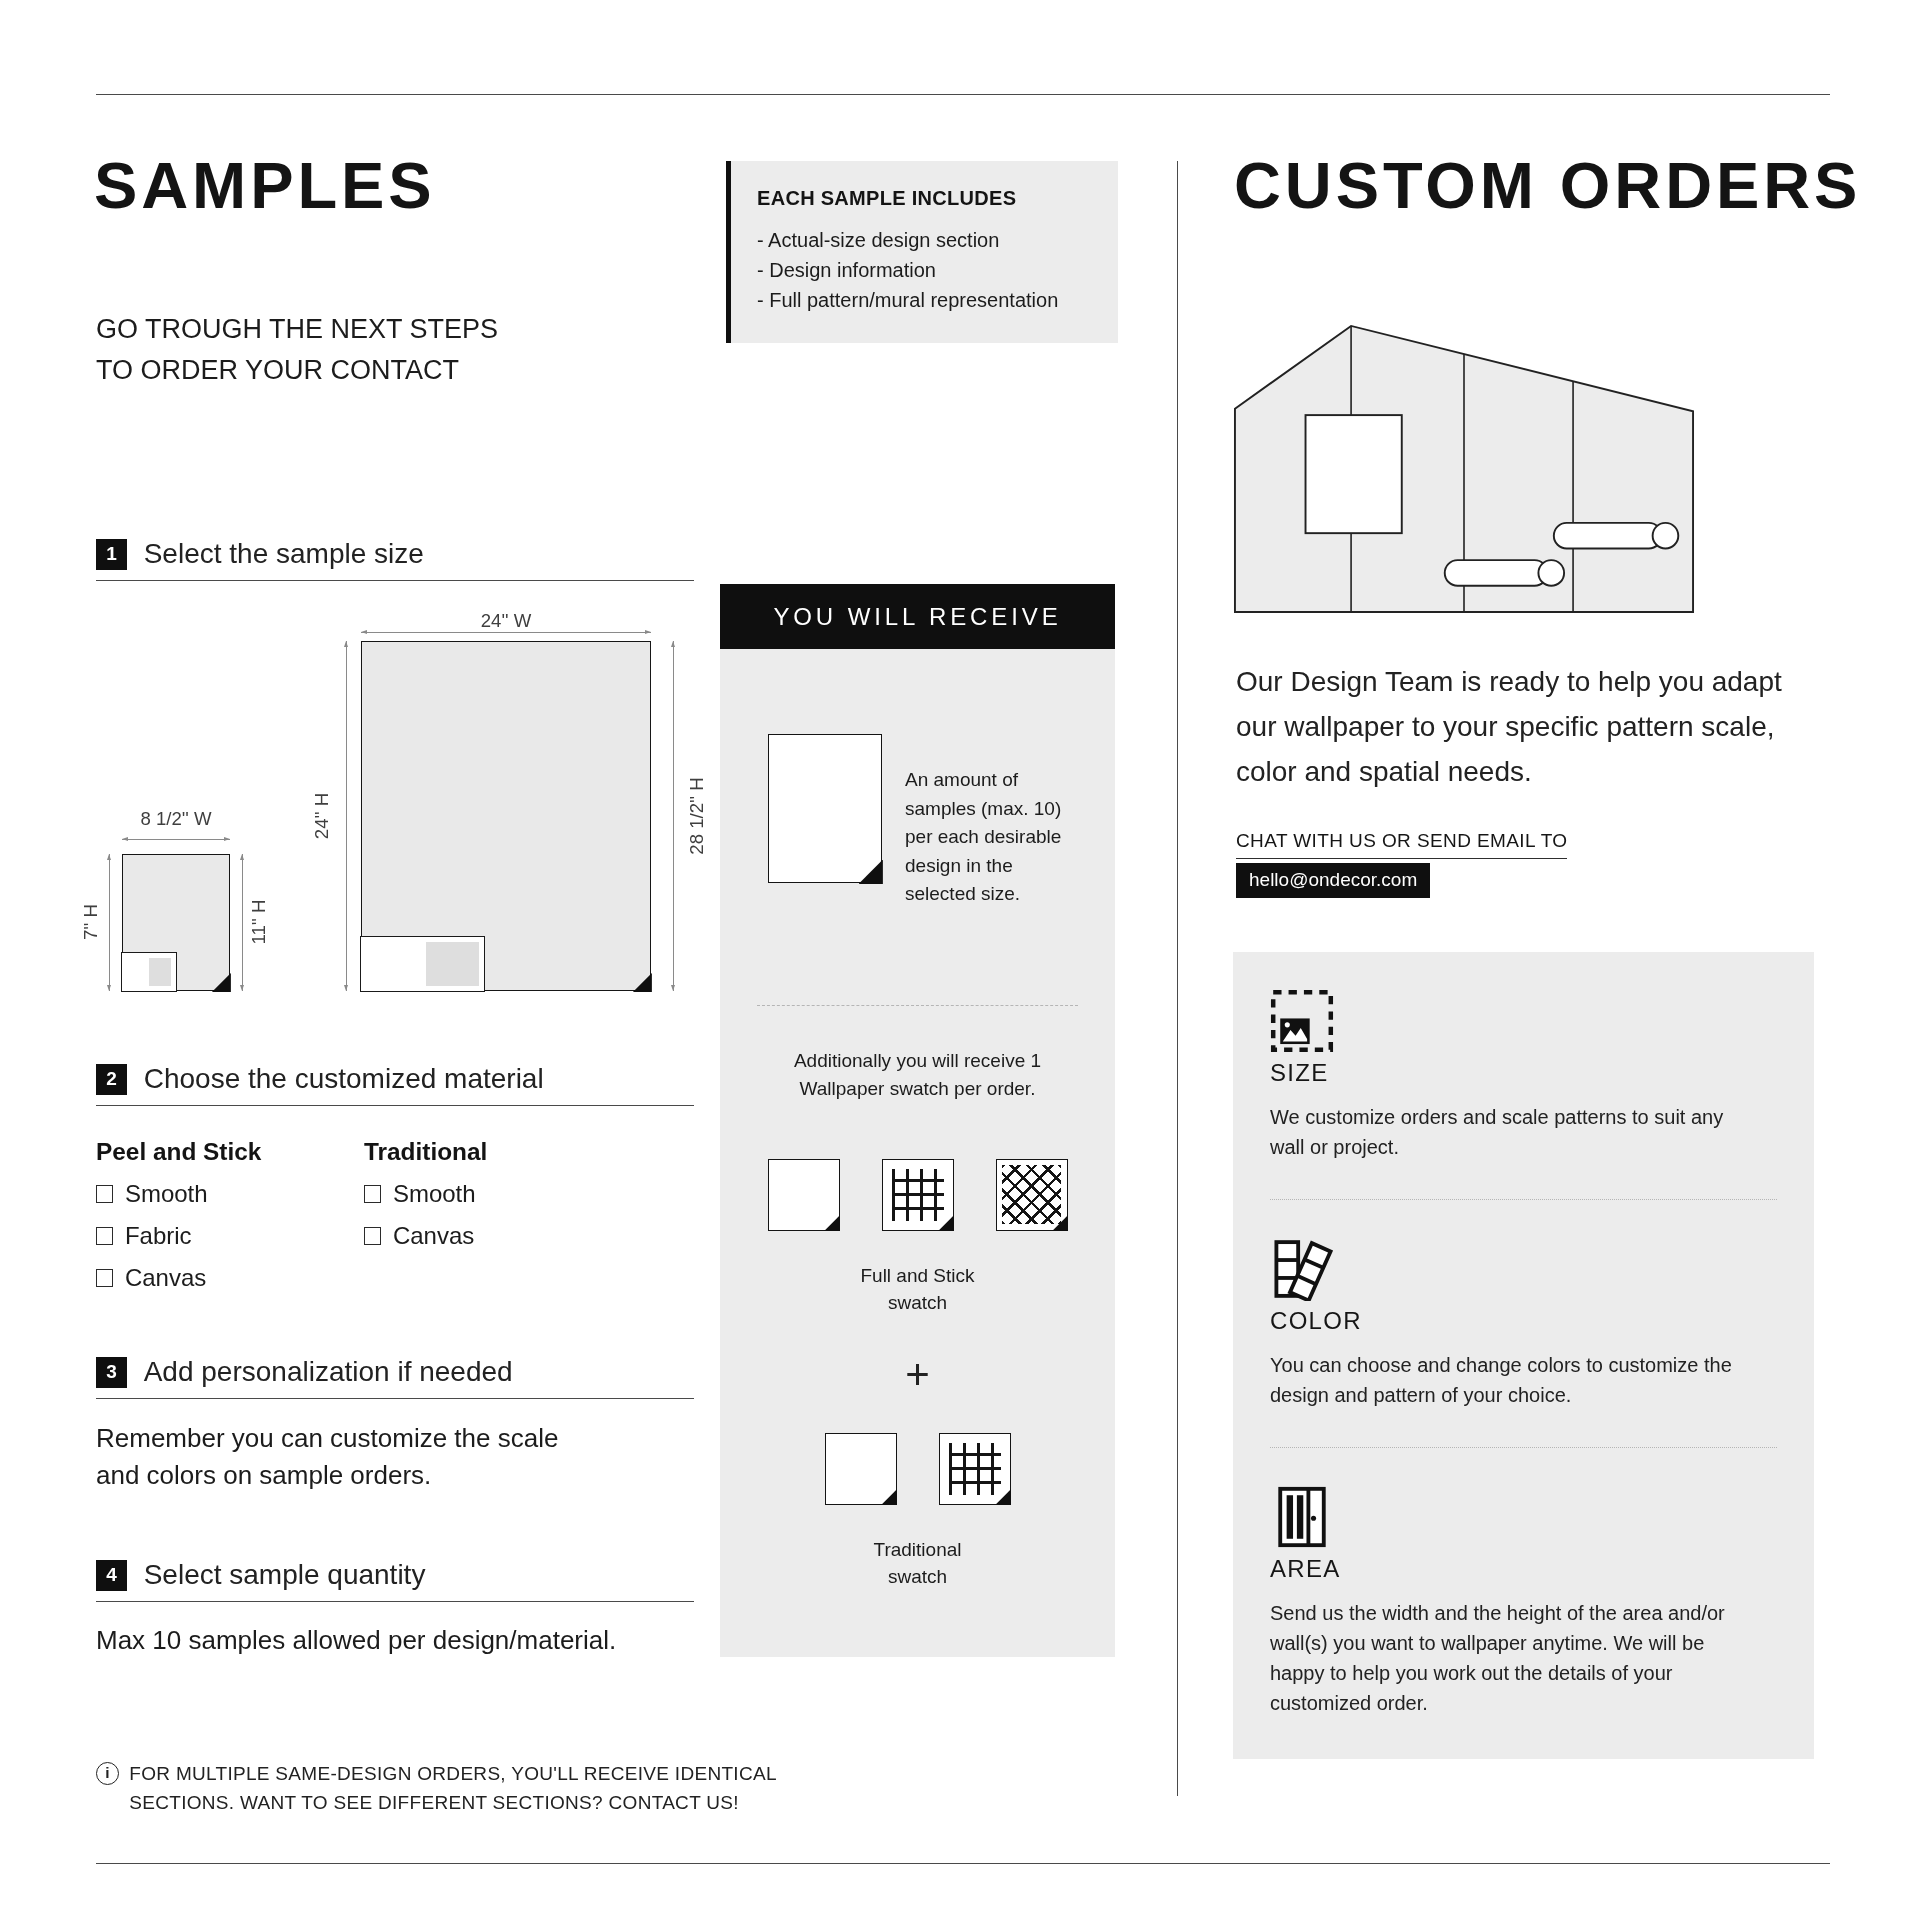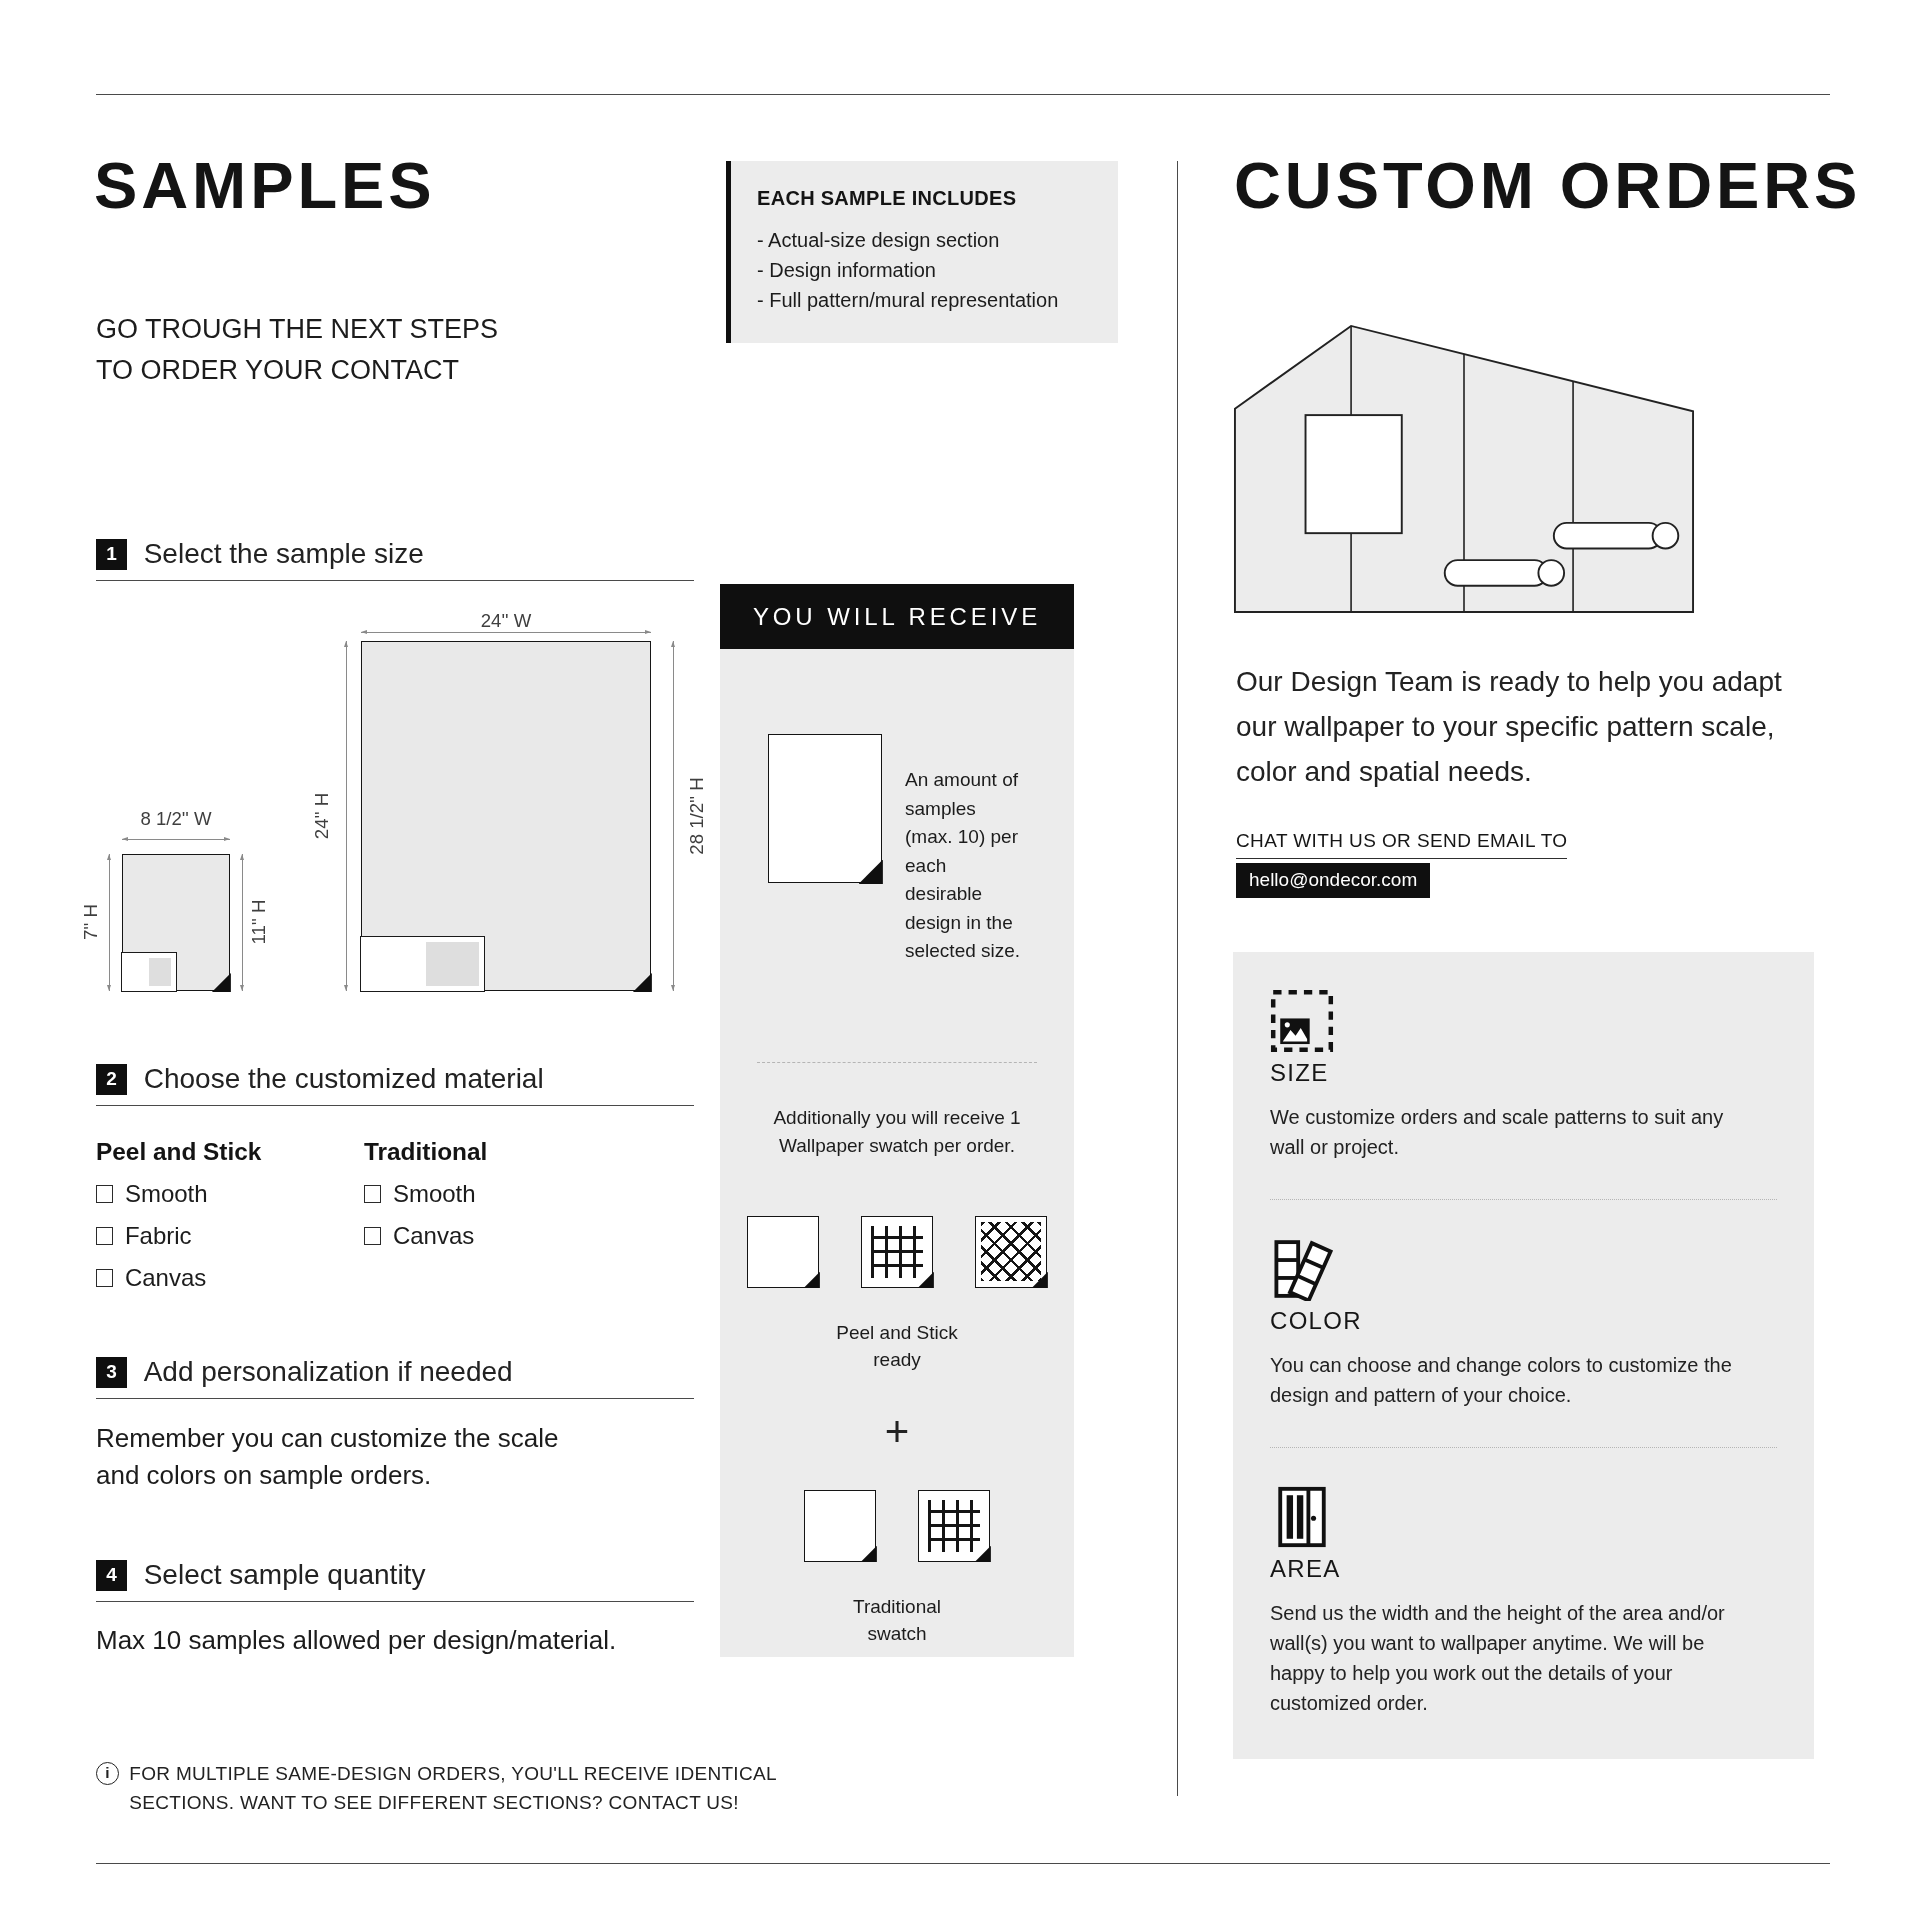--- a/index.html
+++ b/index.html
@@ -63,21 +63,21 @@
   .mat-title { font-size:24.4px; font-weight:700; color:#141414; margin-bottom:5.1px; }
   .mat-option { display:flex; align-items:center; gap:11.6px; margin-top:14px; font-size:24px; color:#1c1c1c; }
   .checkbox { width:17.3px; height:17.3px; border:1.9px solid #2b2b2b; background:#fff; flex:none; cursor:pointer; }
 
   
   .footnote { position:absolute; left:96px; top:1760px; display:flex; gap:10.3px; }
   .info-circle { width:23px; height:23px; border:1.9px solid #222; border-radius:50%; display:flex; align-items:center; justify-content:center; font-size:15.4px; font-weight:700; margin-top:1.9px; flex:none; color:#222; }
   .footnote-text { font-size:19px; line-height:1.5; letter-spacing:0.3px; color:#222; }
 
   
-  .receive-panel { position:absolute; left:720px; top:584px; width:354px; height:1073px; background:#ececec; }
+  .receive-panel { position:absolute; left:720px; top:584px; width:395px; height:1073px; background:#ececec; }
   .receive-header { height:65px; background:#0f0f0f; color:#fff; display:flex; align-items:center; justify-content:center; font-size:24px; letter-spacing:3.9px; }
   .receive-sample-row { display:flex; gap:23px; padding:0 48px; margin-top:85px; align-items:flex-start; }
   .sample-page { position:relative; width:114px; height:149px; background:#fff; border:1.9px solid #141414; flex:none; }
   .receive-sample-text { font-size:19px; line-height:1.5; width:199px; margin-top:32px; color:#1c1c1c; }
   .receive-divider { margin:96px 37px 0; border-top:1.3px dashed #b5b5b5; }
   .receive-additional { margin:41px auto 0; width:315px; text-align:center; font-size:19px; line-height:1.5; color:#1c1c1c; }
   .swatch-row { display:flex; justify-content:center; gap:42px; margin-top:55px; }
   .swatch { position:relative; width:72px; height:72px; background:#fff; border:1.9px solid #141414; }
   .swatch-grid::before { content:""; position:absolute; inset:9px; background-image:repeating-linear-gradient(0deg,#141414 0 2.6px,transparent 2.6px 14px),repeating-linear-gradient(90deg,#141414 0 2.6px,transparent 2.6px 14px); background-size:calc(100% + 2.6px) calc(100% + 2.6px); }
   .swatch-cross::before { content:""; position:absolute; inset:5.1px; background-image:repeating-linear-gradient(45deg,#141414 0 2.6px,transparent 2.6px 11.6px),repeating-linear-gradient(-45deg,#141414 0 2.6px,transparent 2.6px 11.6px); }
@@ -225,21 +225,21 @@
       <div class="swatch">
           <div class="fold fold-26"></div>
         </div>
       <div class="swatch swatch-grid">
           <div class="fold fold-26"></div>
         </div>
       <div class="swatch swatch-cross">
           <div class="fold fold-26"></div>
         </div>
     </div>
-    <div class="swatch-label">Peel and Stick ready</div>
+    <div class="swatch-label">Full and Stick swatch</div>
 
     <div class="plus-sign">+</div>
 
     <div class="swatch-row swatch-row2">
       <div class="swatch">
           <div class="fold fold-26"></div>
         </div>
       <div class="swatch swatch-grid">
           <div class="fold fold-26"></div>
         </div>

